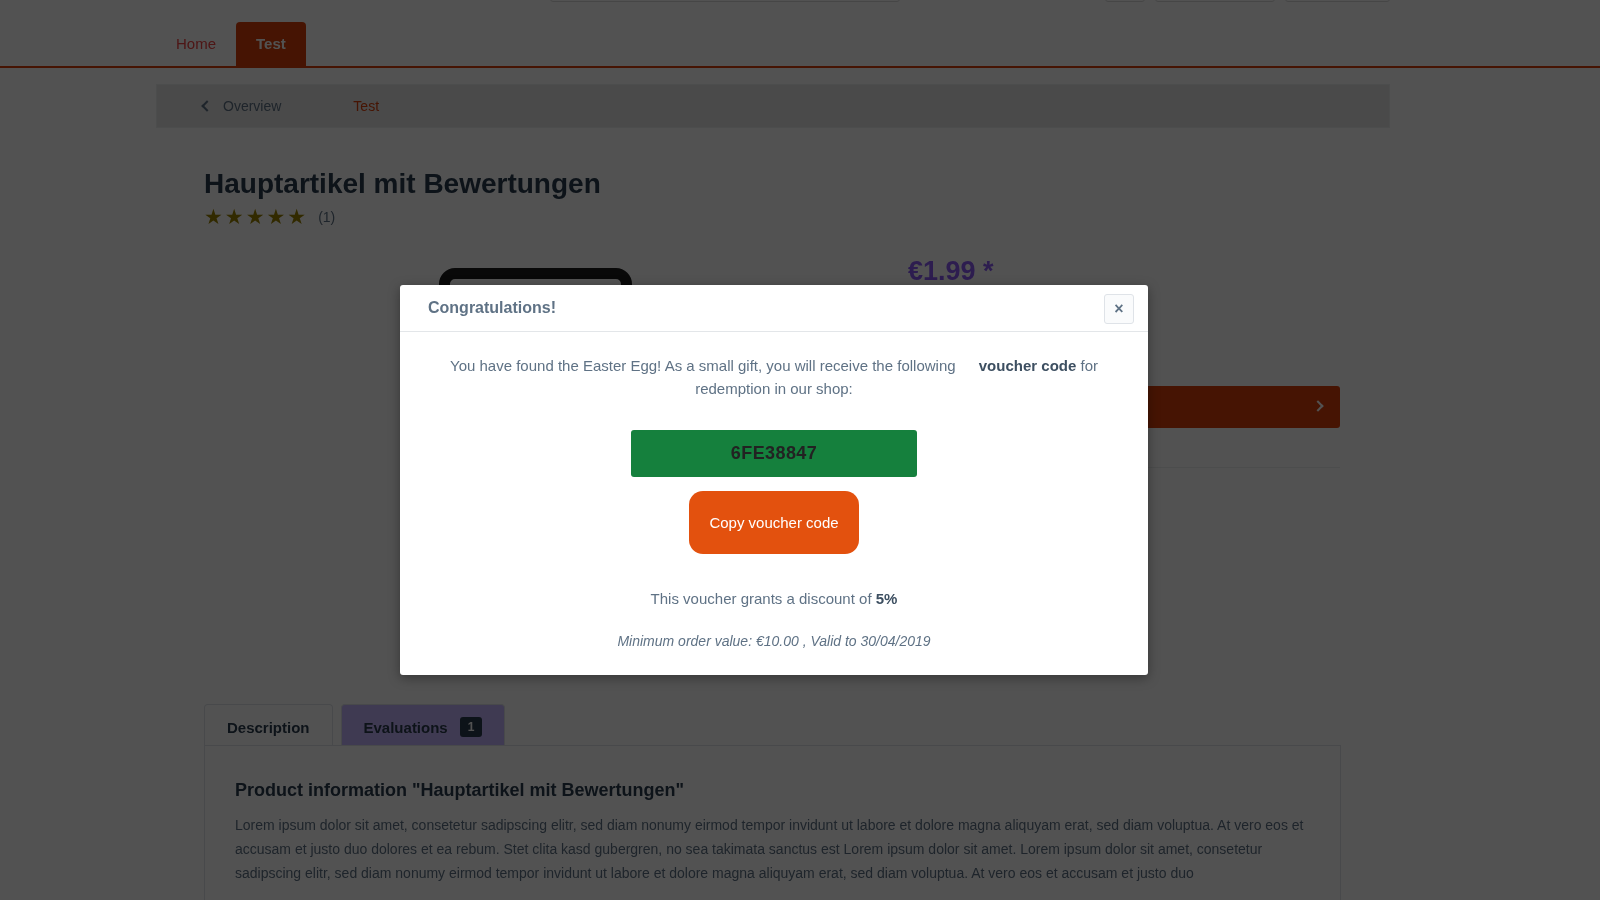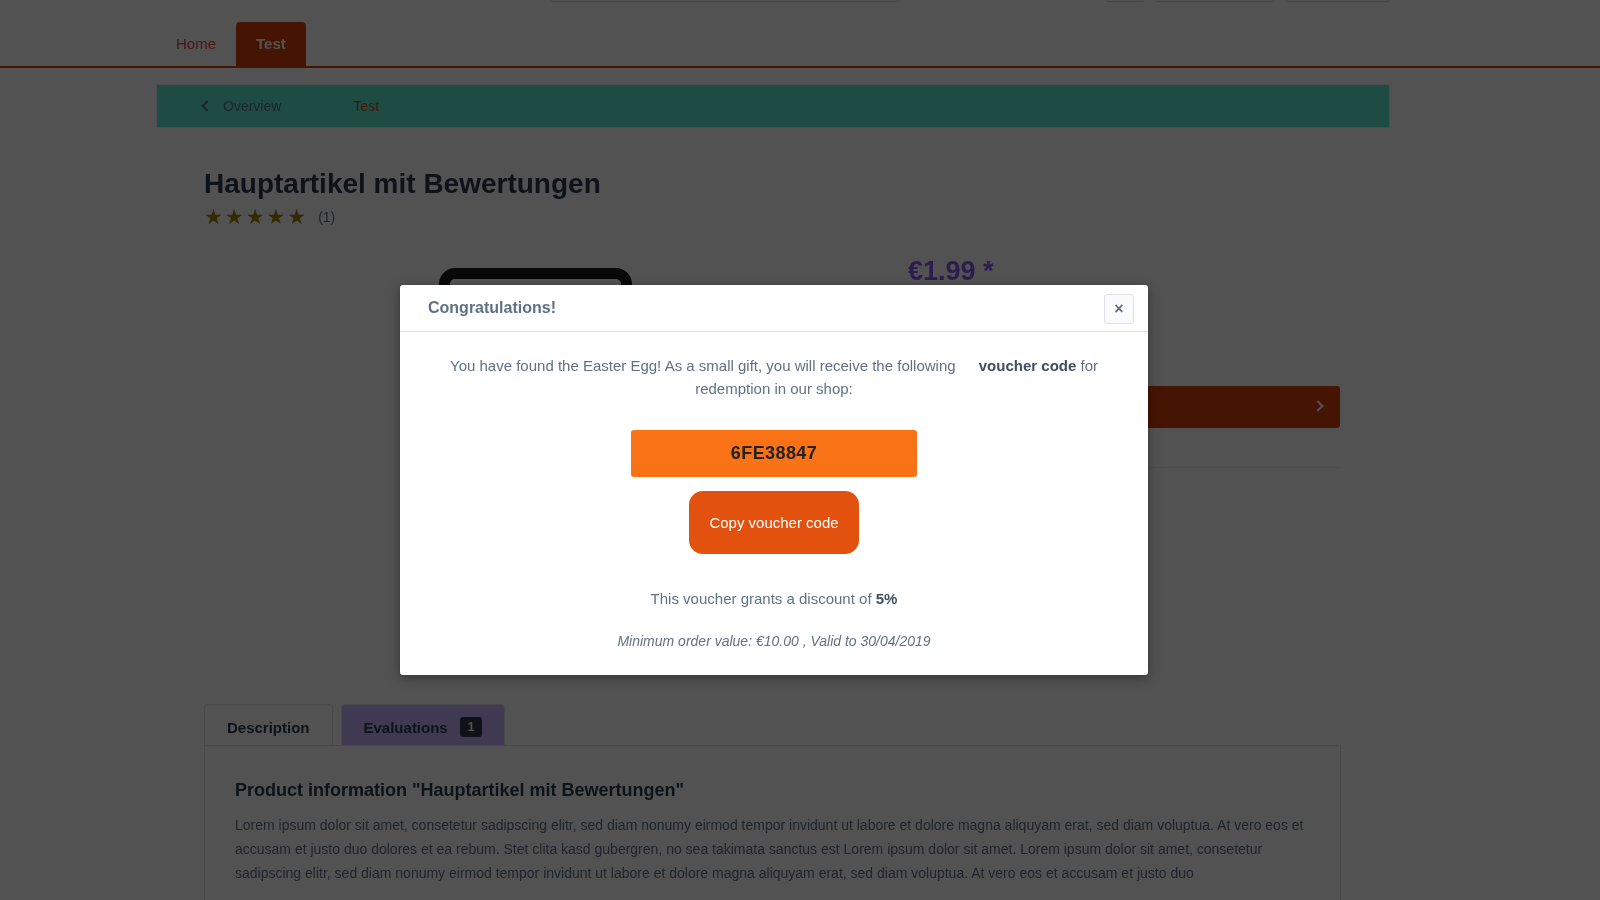--- a/index.html
+++ b/index.html
@@ -79,21 +79,21 @@
     cursor: pointer;
     white-space: nowrap;
   }
   .nav-item.active { background: #d9400b; color: #ffffff; font-weight: bold; }
 
   
   .breadcrumb-bar {
     position: absolute;
     left: 156px; top: 84px;
     width: 1234px; height: 44px;
-    background: #5eead4;
+    background: #e5e5e5;
     border: 1px solid #eceef0;
     display: flex;
     align-items: center;
     padding-left: 46px;
   }
   .bc-back { display: flex; align-items: center; color: #5f7285; font-size: 14px; cursor: pointer; }
   .bc-chev {
     display: inline-block;
     width: 8px; height: 8px;
     border-left: 2px solid #5f7285;
@@ -279,21 +279,21 @@
     font-size: 15px;
     line-height: 23px;
     color: #5f7285;
     margin: 0 0 30px 0;
     padding: 0 14px;
   }
   .modal-intro b { color: #3d4f61; margin-left: 19px; }
   .voucher-code {
     margin: 0 auto;
     width: 286px;
-    background: #f97316;
+    background: #15803d;
     border-radius: 3px;
     padding: 13px 0;
     font-size: 18px;
     font-weight: bold;
     color: #222222;
     letter-spacing: 0.4px;
   }
   .copy-btn {
     display: inline-block;
     margin-top: 14px;

